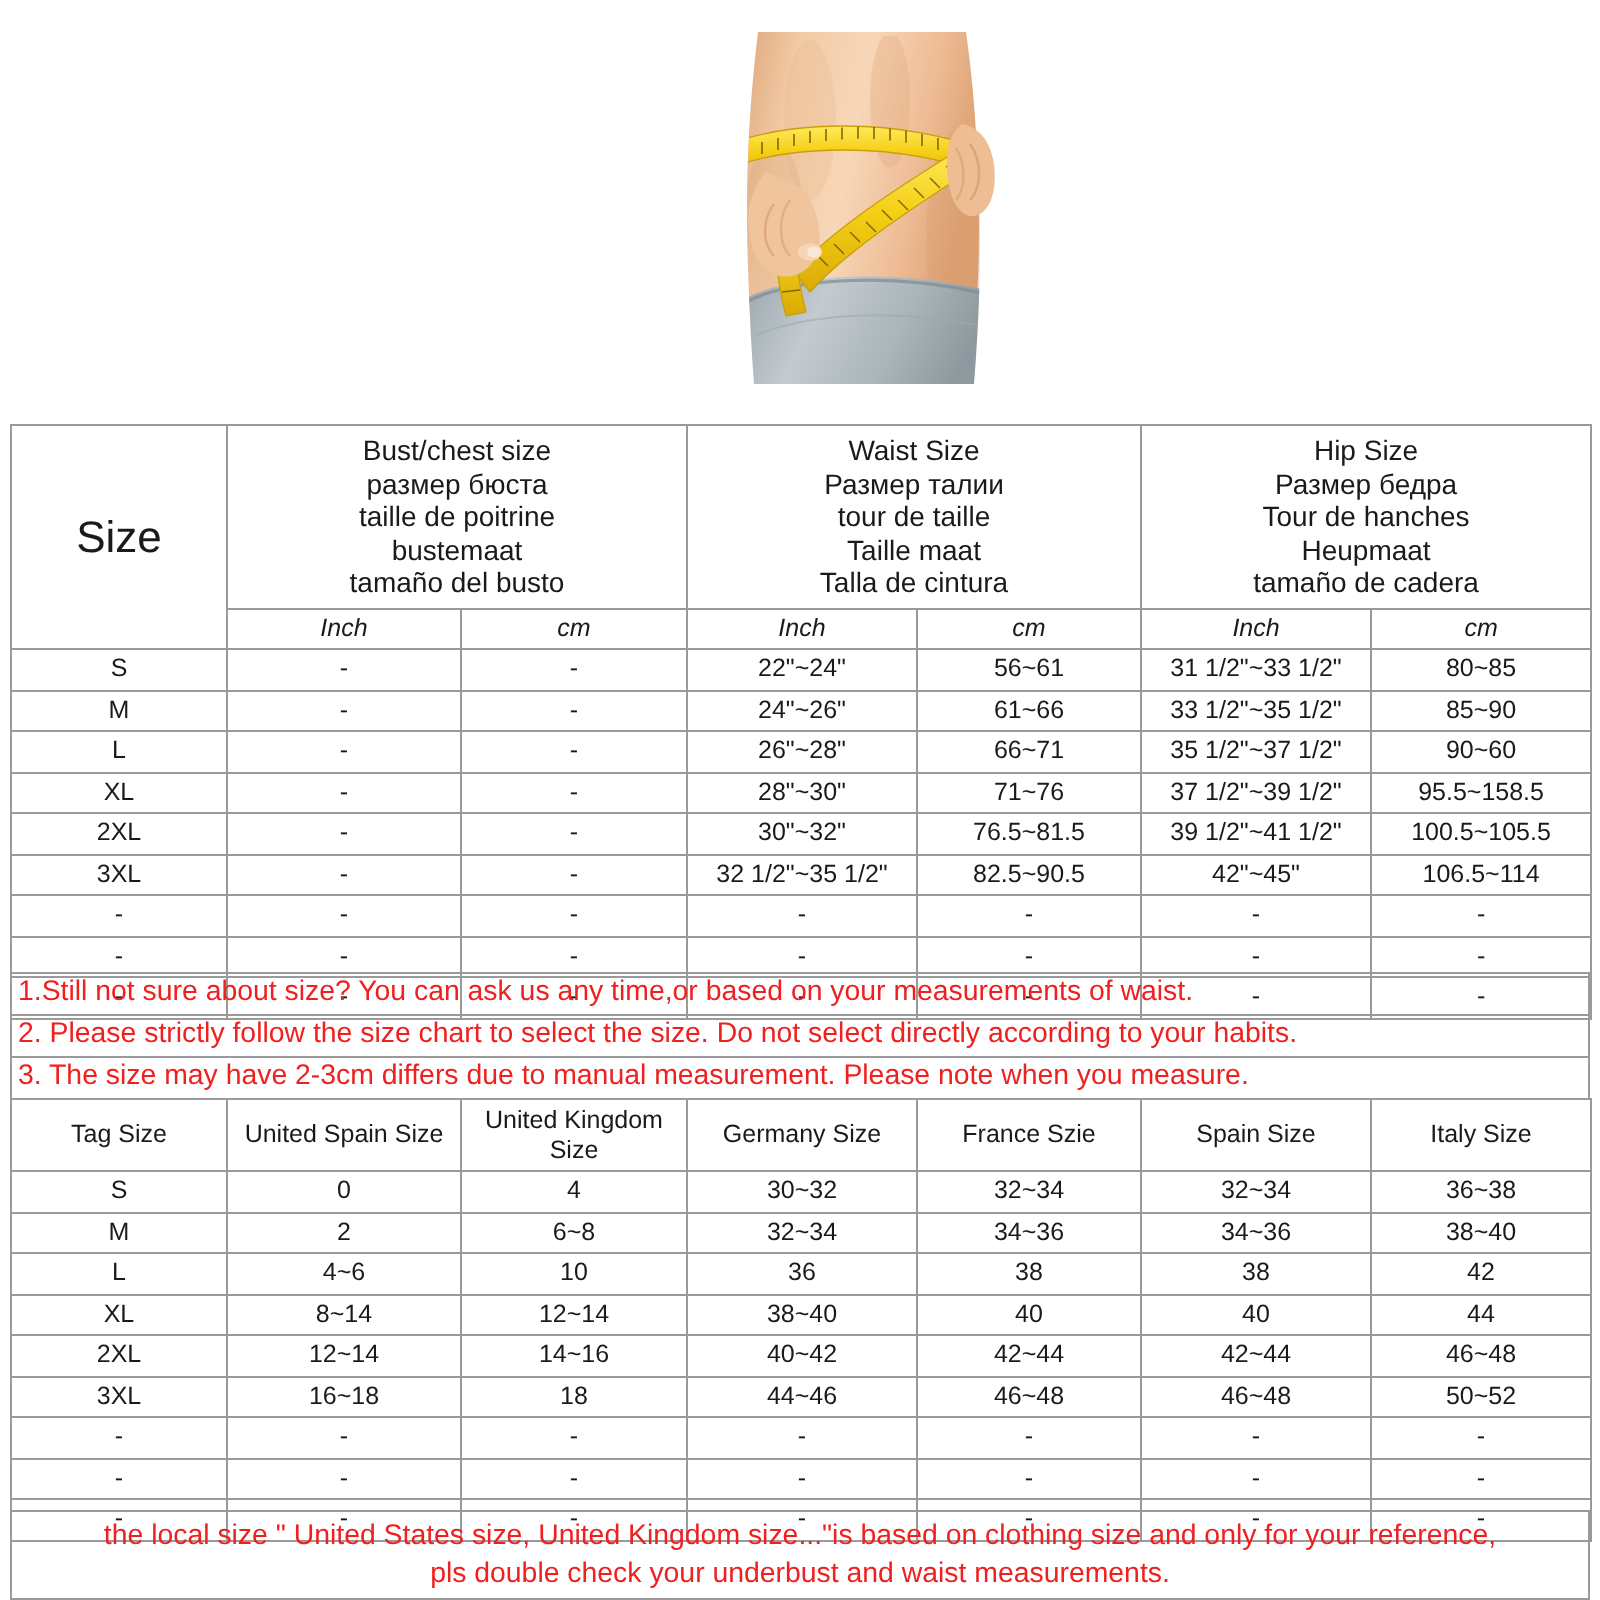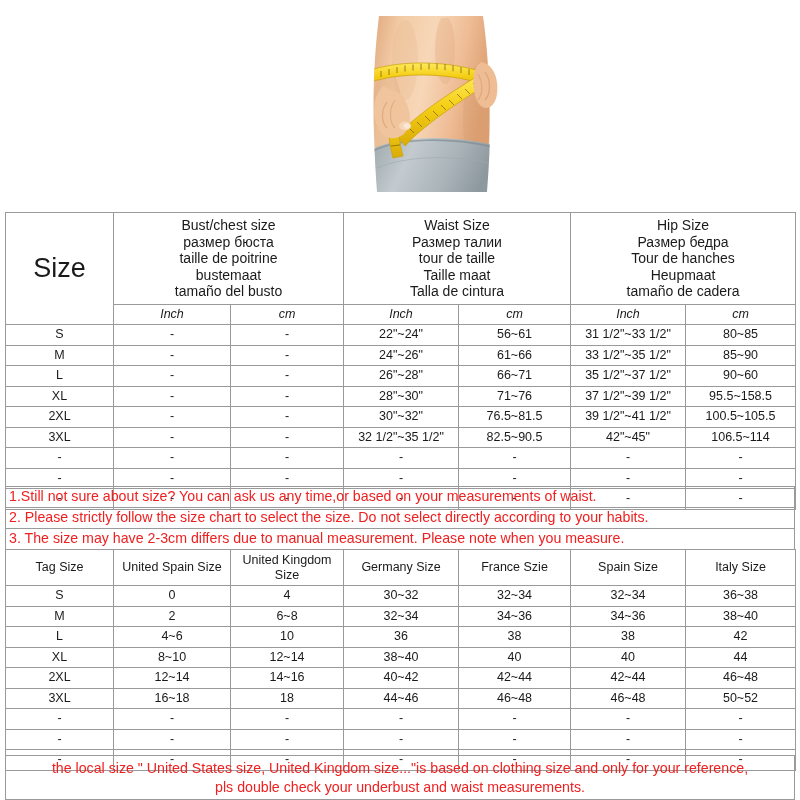--- a/index.html
+++ b/index.html
@@ -50,21 +50,21 @@
 
   
   .grp {
     font-size: 14px;
     height: 92px;
     padding: 3px 2px;
     line-height: 1.28;
   }
   .grp .ln { display: block; white-space: nowrap; }
   .sizelbl {
-    font-size: 27px;
+    font-size: 22px;
     height: 92px;
   }
   .unit {
     font-size: 12.5px;
     height: 20px;
     font-style: italic;
   }
   .datarow td {
     font-size: 12.5px;
     height: 20.5px;
@@ -411,21 +411,21 @@
         <td>L</td>
         <td>4~6</td>
         <td>10</td>
         <td>36</td>
         <td>38</td>
         <td>38</td>
         <td>42</td>
       </tr>
       <tr class="locrow">
         <td>XL</td>
-        <td>8~10</td>
+        <td>8~14</td>
         <td>12~14</td>
         <td>38~40</td>
         <td>40</td>
         <td>40</td>
         <td>44</td>
       </tr>
       <tr class="locrow">
         <td>2XL</td>
         <td>12~14</td>
         <td>14~16</td>

